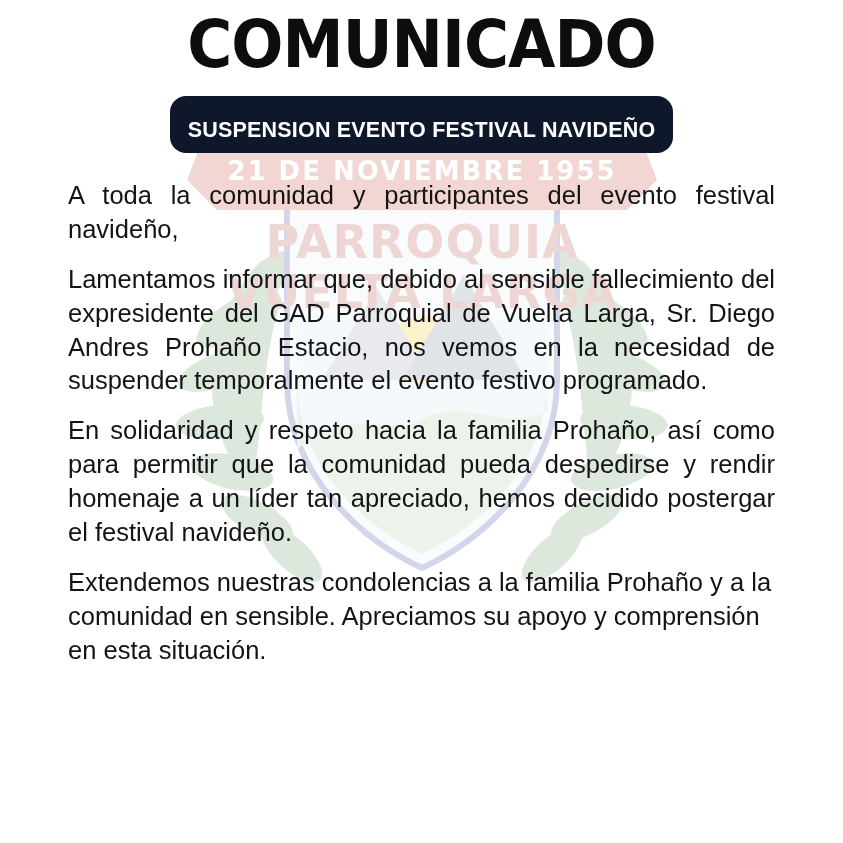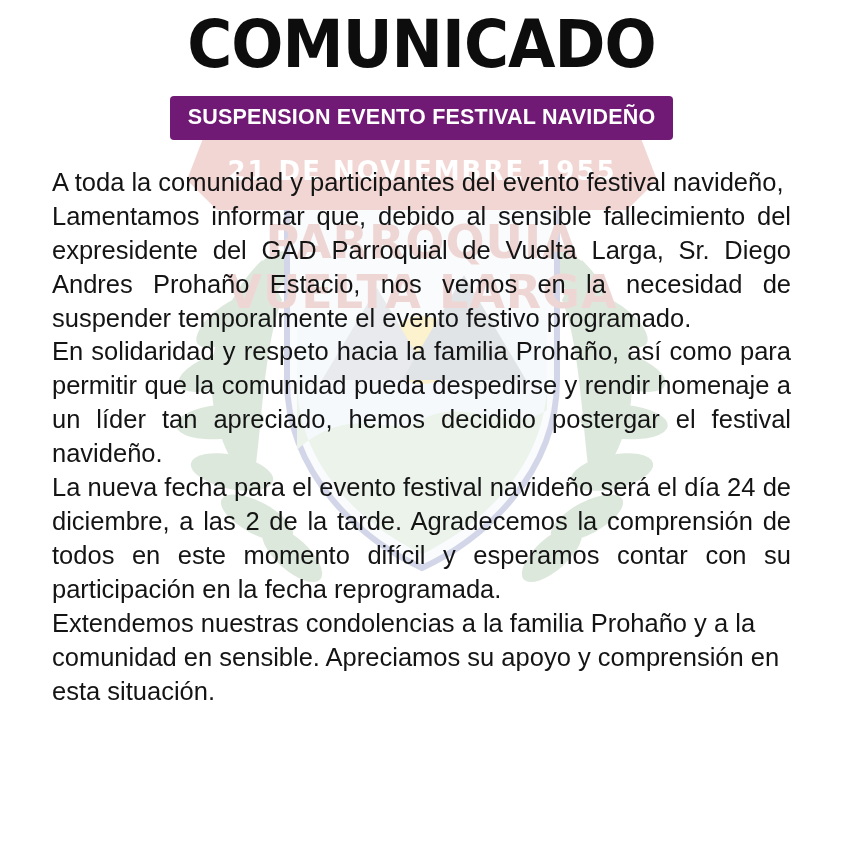--- a/index.html
+++ b/index.html
@@ -51,43 +51,43 @@
   }
 
   .badge-wrap {
     position: relative;
     z-index: 2;
     display: flex;
     justify-content: center;
     margin-top: 14px;
   }
   .badge {
-    background: #701a75;
+    background: #0f172a;
     color: #ffffff;
     font-weight: 700;
     font-size: 21.5px;
     letter-spacing: 0.2px;
-    padding: 9px 18px 10px 18px;
-    border-radius: 4px;
+    padding: 22px 18px 10px 18px;
+    border-radius: 16px;
     white-space: nowrap;
   }
 
   
   .body-text {
     position: relative;
     z-index: 2;
     margin: 26px 52px 0 52px;
     color: #141414;
     font-size: 25.5px;
     line-height: 1.33;
     text-align: justify;
     text-justify: inter-word;
   }
   .body-text p {
-    margin: 0;
+    margin: 16px;
   }
   .body-text p:last-child {
     text-align: left;
   }
   
 </style>
 </head>
 <body>
 
 <div class="page">
@@ -134,17 +134,16 @@
   <h1 class="title">COMUNICADO</h1>
 
   <div class="badge-wrap">
     <span class="badge">SUSPENSION EVENTO FESTIVAL NAVIDEÑO</span>
   </div>
 
   <div class="body-text">
     <p>A toda la comunidad y participantes del evento festival navideño,</p>
     <p>Lamentamos informar que, debido al sensible fallecimiento del expresidente del GAD Parroquial de Vuelta Larga, Sr. Diego Andres Prohaño Estacio, nos vemos en la necesidad de suspender temporalmente el evento festivo programado.</p>
     <p>En solidaridad y respeto hacia la familia Prohaño, así como para permitir que la comunidad pueda despedirse y rendir homenaje a un líder tan apreciado, hemos decidido postergar el festival navideño.</p>
-    <p>La nueva fecha para el evento festival navideño será el día 24 de diciembre, a las 2 de la tarde. Agradecemos la comprensión de todos en este momento difícil y esperamos contar con su participación en la fecha reprogramada.</p>
     <p>Extendemos nuestras condolencias a la familia Prohaño y a la comunidad en sensible. Apreciamos su apoyo y comprensión en esta situación.</p>
   </div>
 
 </div>
 
 </body></html>

